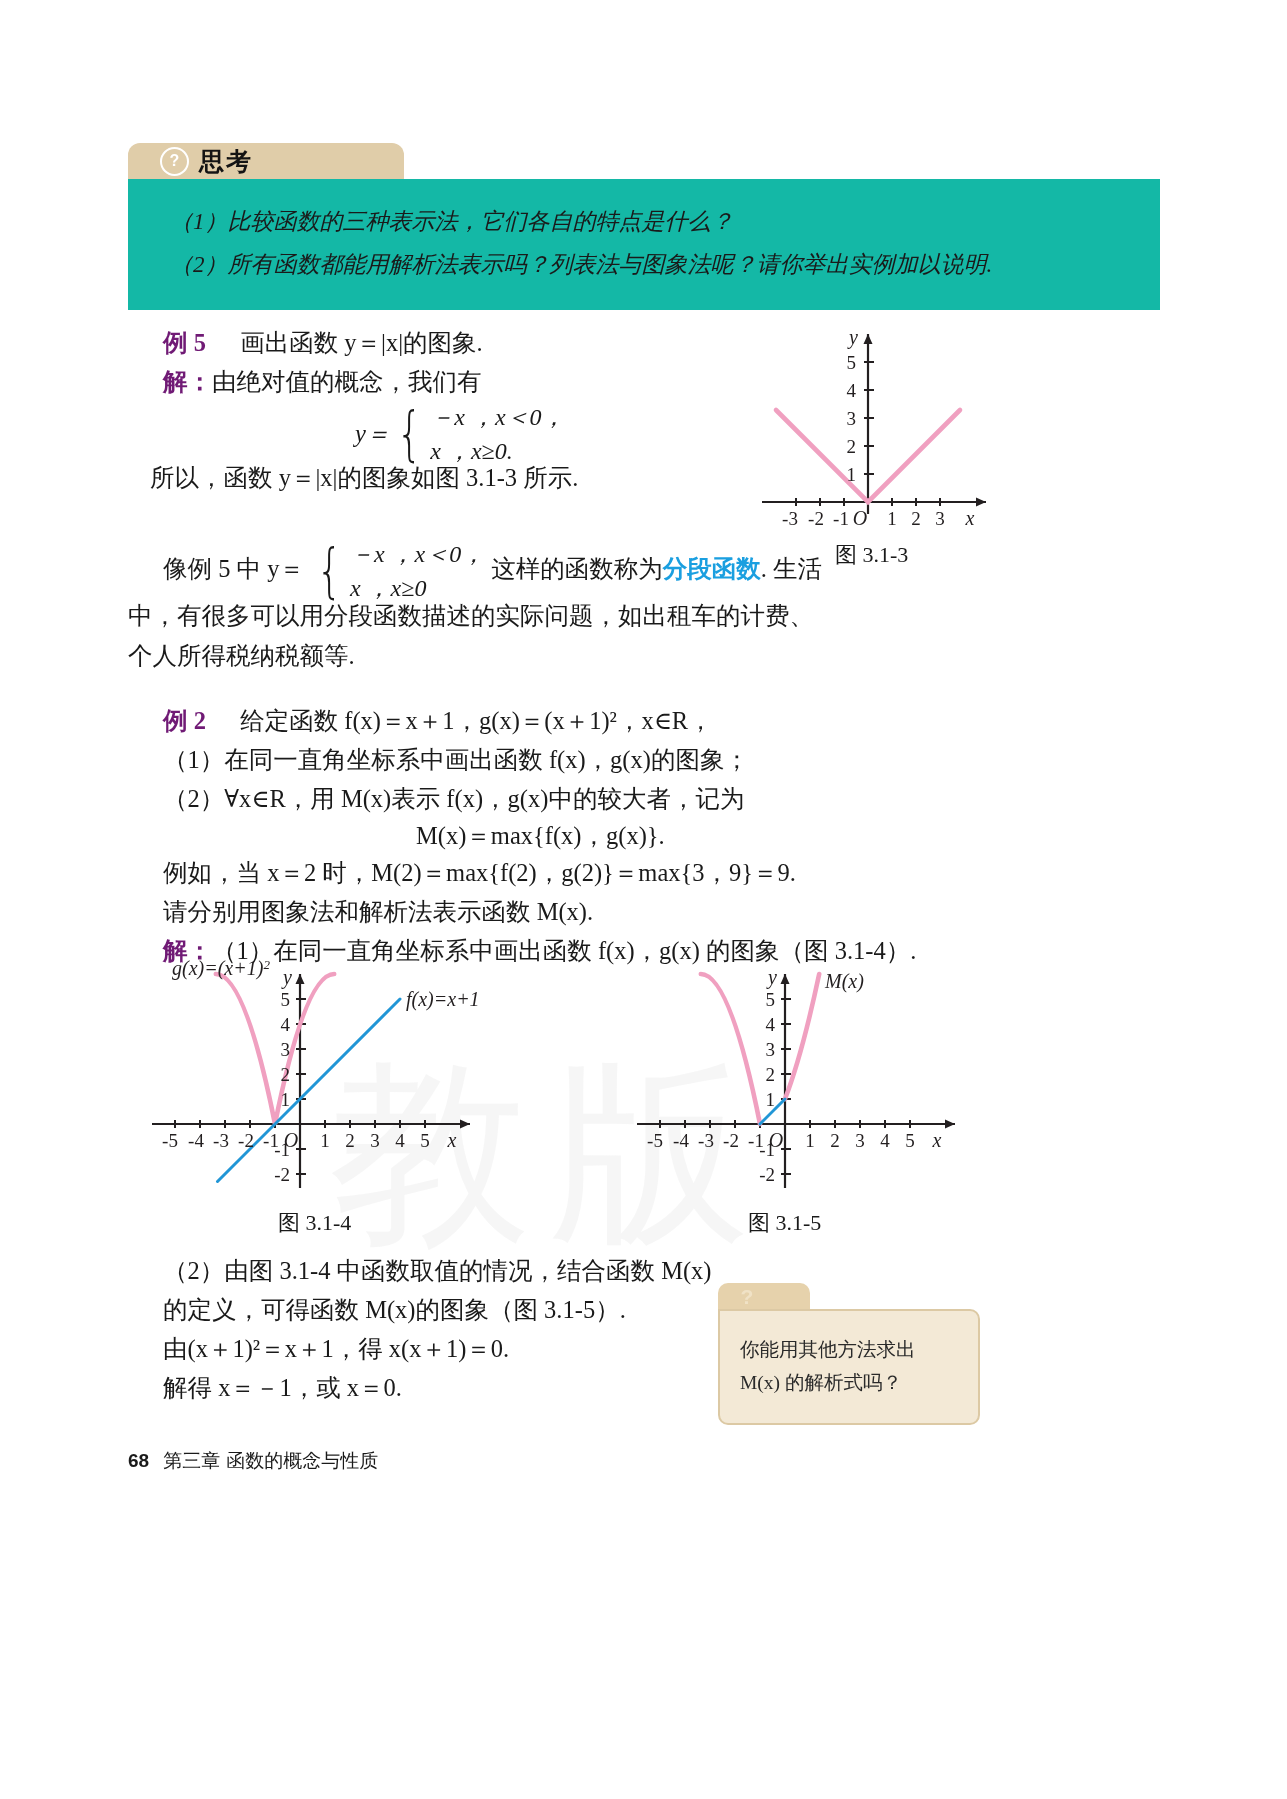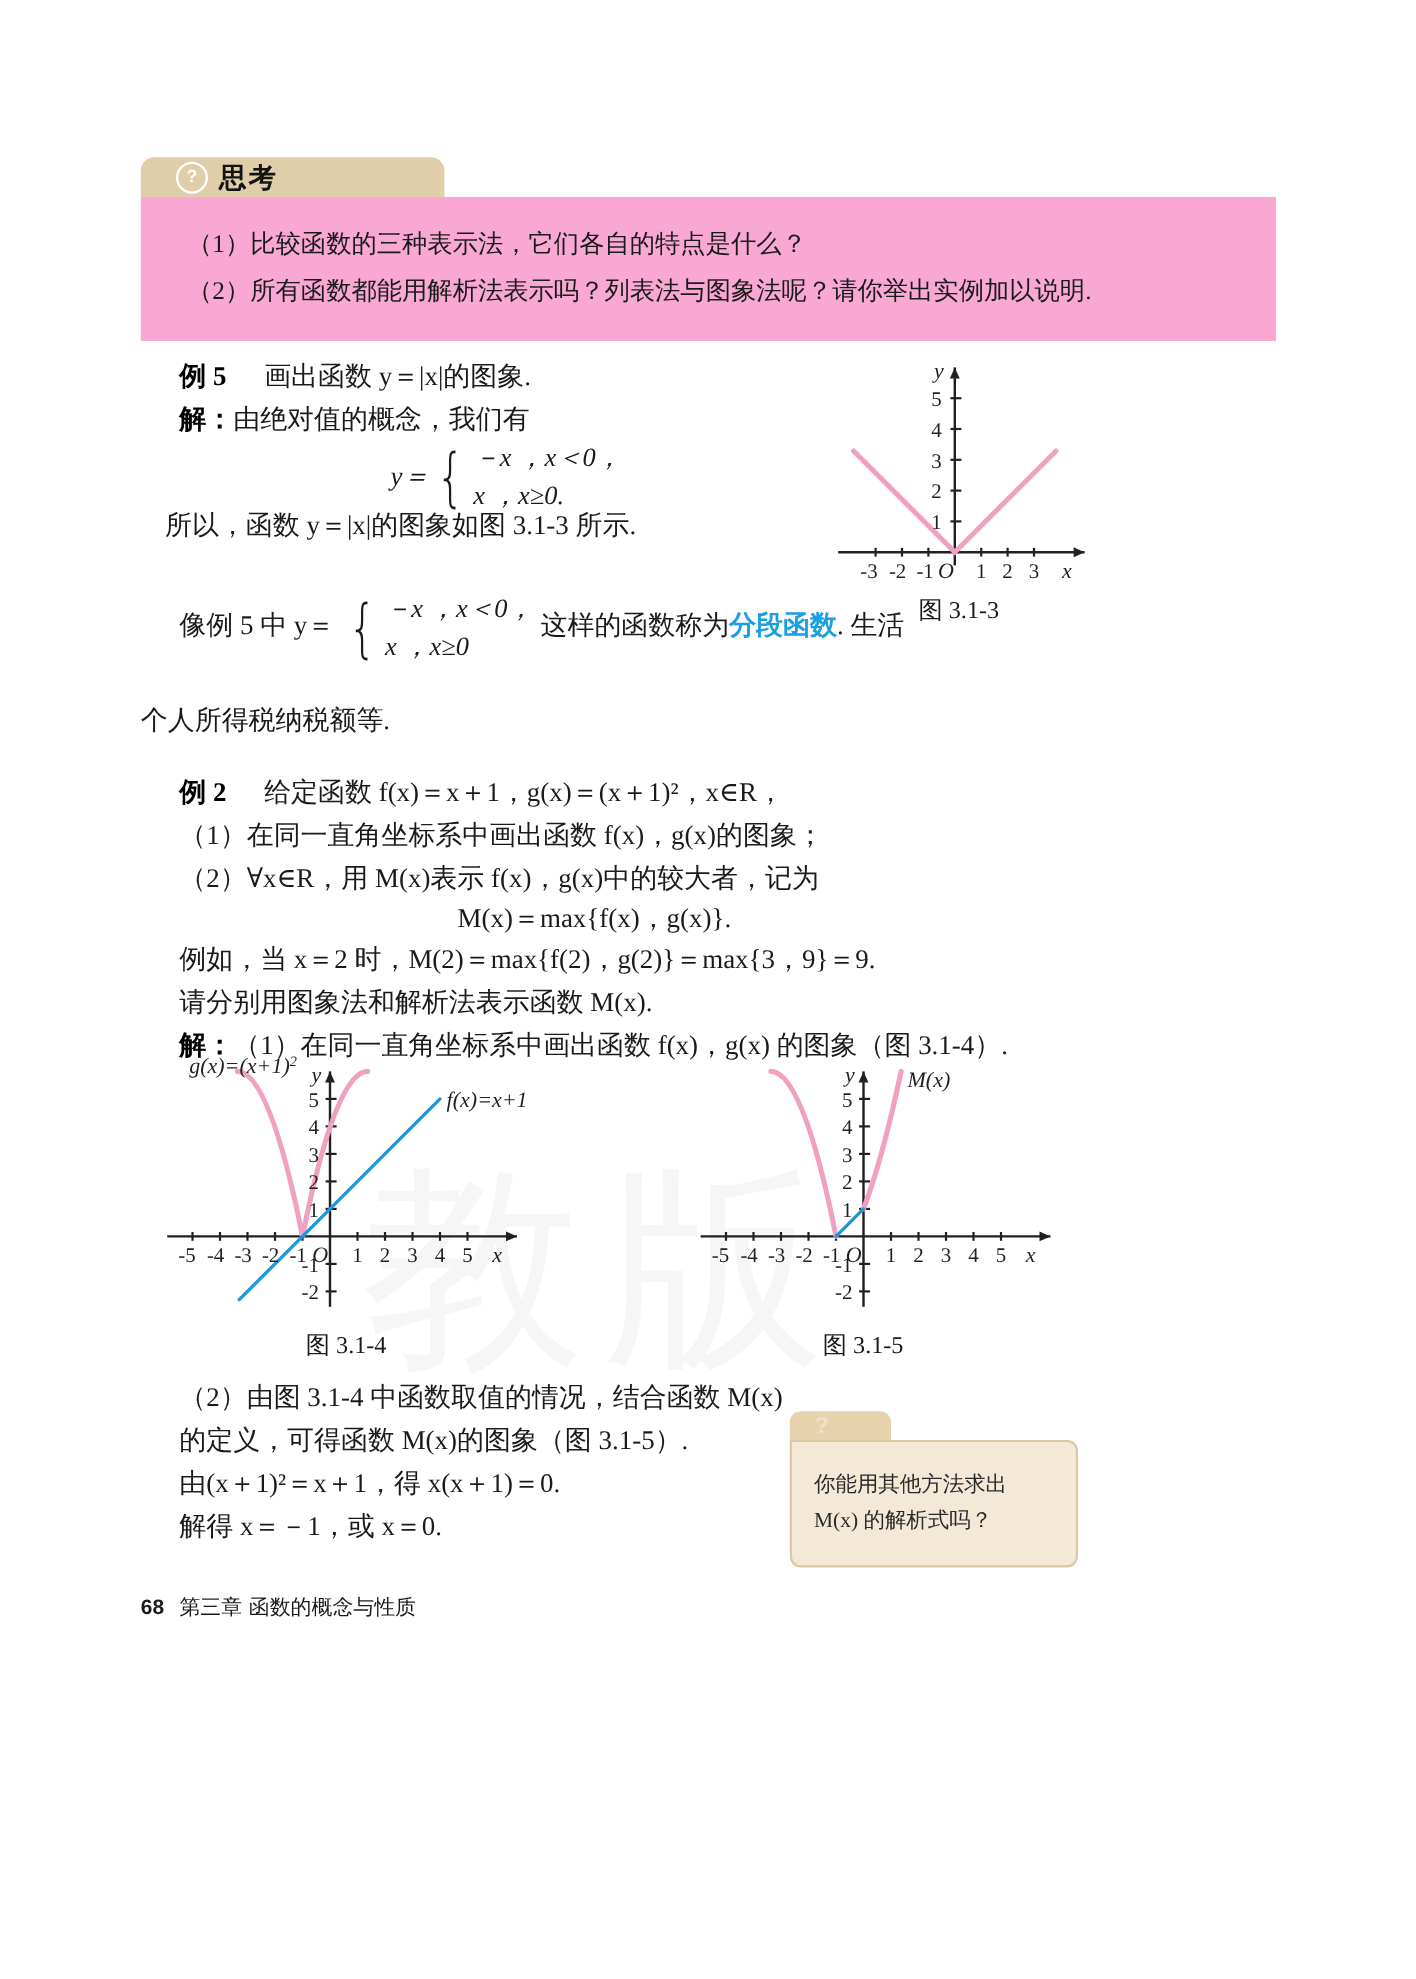--- a/index.html
+++ b/index.html
@@ -44,32 +44,33 @@
     margin-right:10px;
     font-family:"Liberation Sans",sans-serif;
     background:#e0cda9;
   }
   .think-tab .tab-label{
     font-size:25px;font-weight:bold;color:#141414;
     font-family:"DejaVu Sans","Liberation Sans",sans-serif;
     letter-spacing:2px;
   }
   .think-body{
-    background:#f9a8d4;
+    background:#14b8a6;
     padding:22px 40px 24px 42px;
     box-sizing:border-box;
     font-size:23px;
     line-height:1.85;
+    font-style:italic;
   }
   .think-body div{white-space:nowrap;}
 
   
   .txt{position:absolute;font-size:24.5px;line-height:1.5;white-space:nowrap;}
   .ital{font-style:italic;font-family:"Liberation Serif",serif;}
-  .blue{color:#000000;font-weight:bold;text-align:center;}
+  .blue{color:#701a75;font-weight:bold;text-align:center;}
   .kw{color:#1a9fe0;font-weight:bold;}
 
   
   .piece{display:inline-flex;align-items:center;vertical-align:middle;}
   .brace{
     font-size:58px;line-height:.8;
     font-family:"DejaVu Sans",sans-serif;
     font-weight:300;
     transform:scaleX(.7);
     margin:0 2px 0 1px;
@@ -162,20 +163,21 @@
     <span class="piece">
       <span class="brace">{</span>
       <span class="piece-rows">
         <span class="ital">－x ，x＜0，</span>
         <span class="ital">x ，x≥0</span>
       </span>
     </span>
     <span>这样的函数称为</span><span class="kw">分段函数</span><span>. 生活</span>
   </div>
 
+  <div class="txt" style="left:128px;top:598px;">中，有很多可以用分段函数描述的实际问题，如出租车的计费、</div>
   <div class="txt" style="left:128px;top:638px;">个人所得税纳税额等.</div>
 
   <div style="position:absolute;left:748px;top:322px;">
     <svg width="250" height="215" viewBox="0 0 250 215">
 
       <line class="axis" x1="14" y1="180" x2="238" y2="180"></line>
       <polygon points="238,180 228,175.5 228,184.5" fill="#231f20"></polygon>
 
       <line class="axis" x1="120" y1="192" x2="120" y2="12"></line>
       <polygon points="120,12 115.5,22 124.5,22" fill="#231f20"></polygon>

